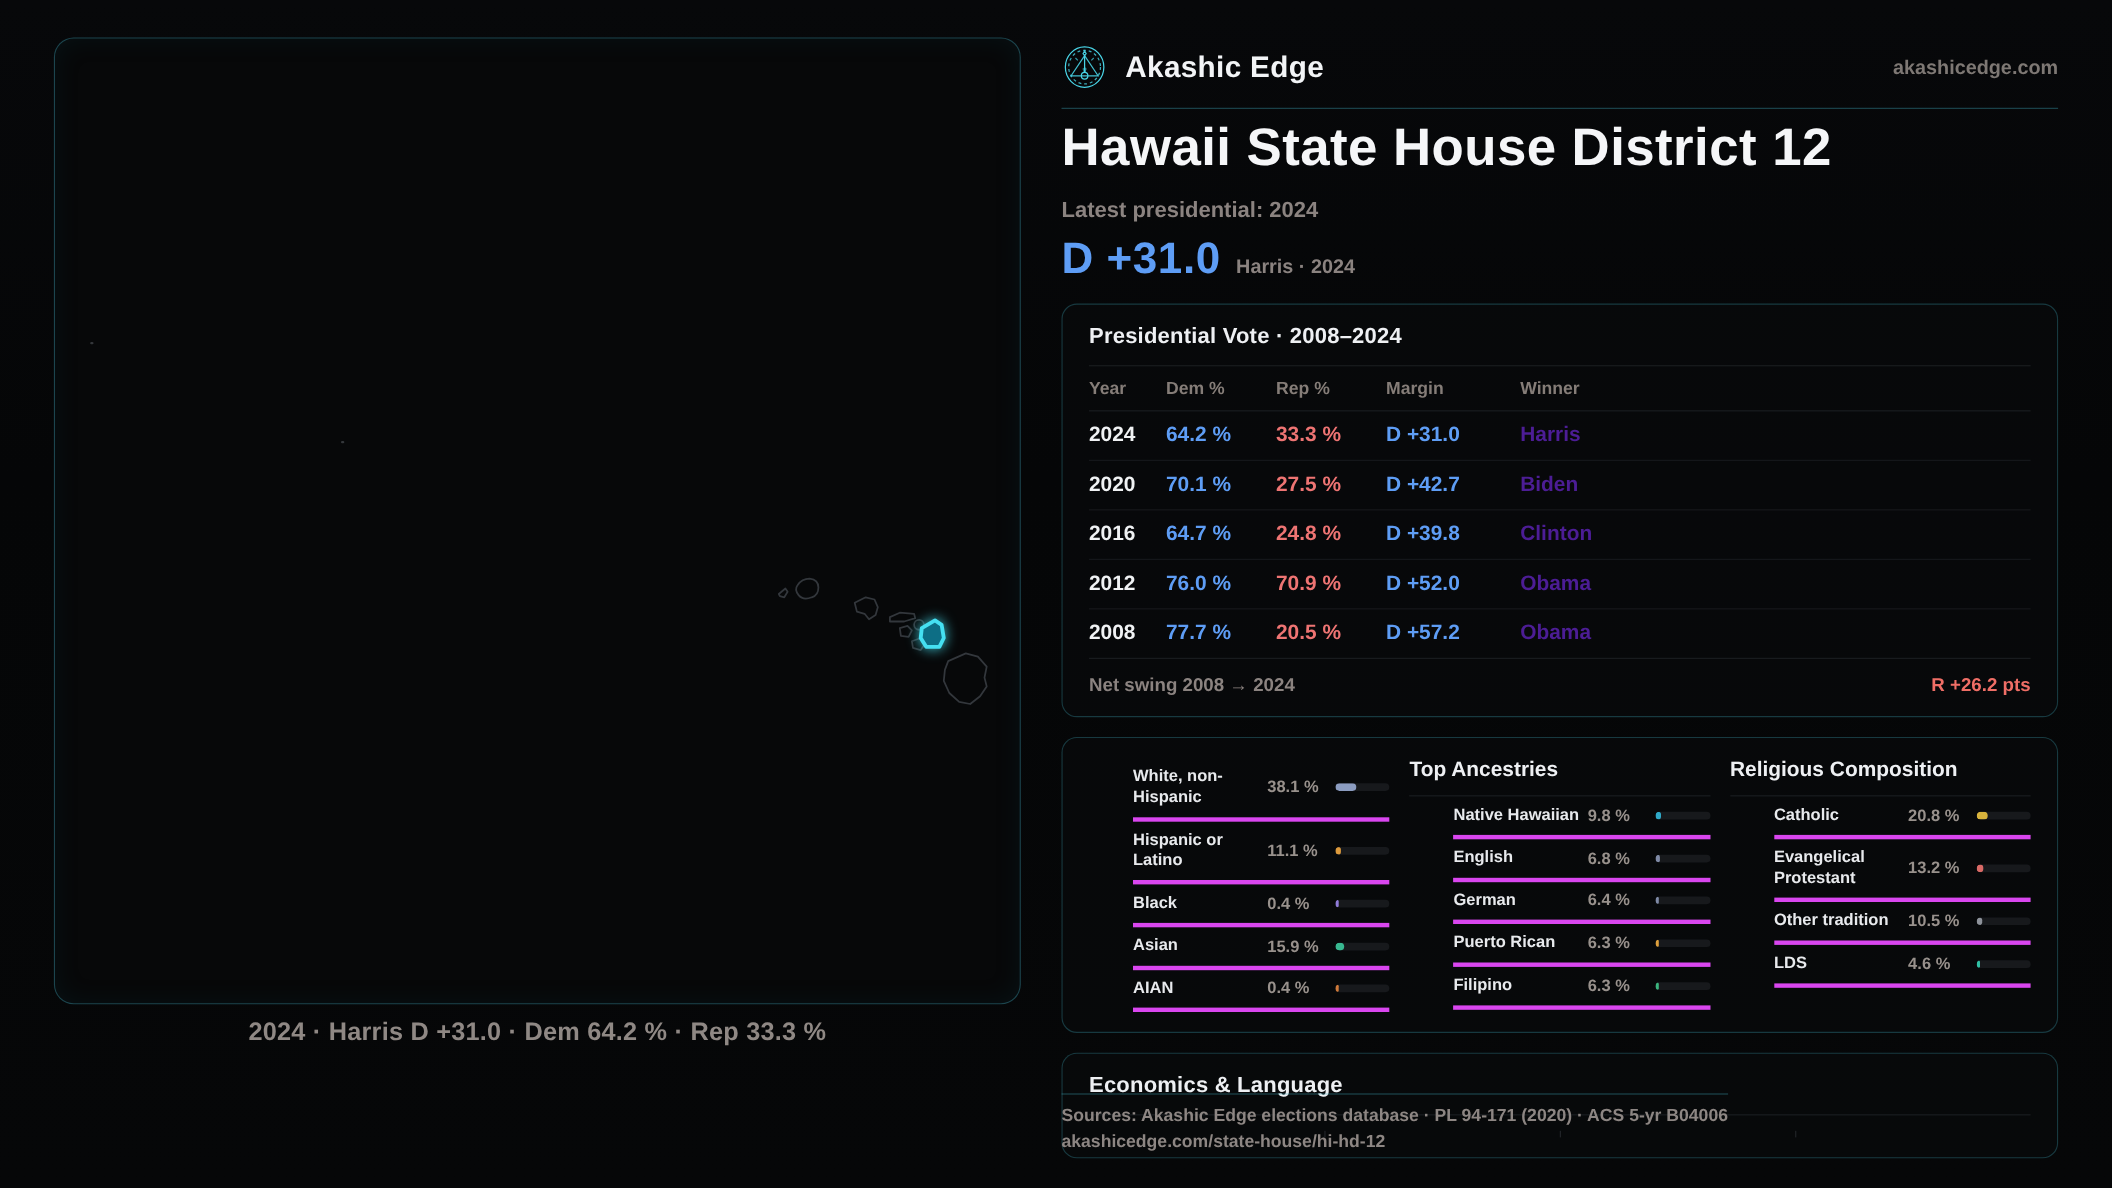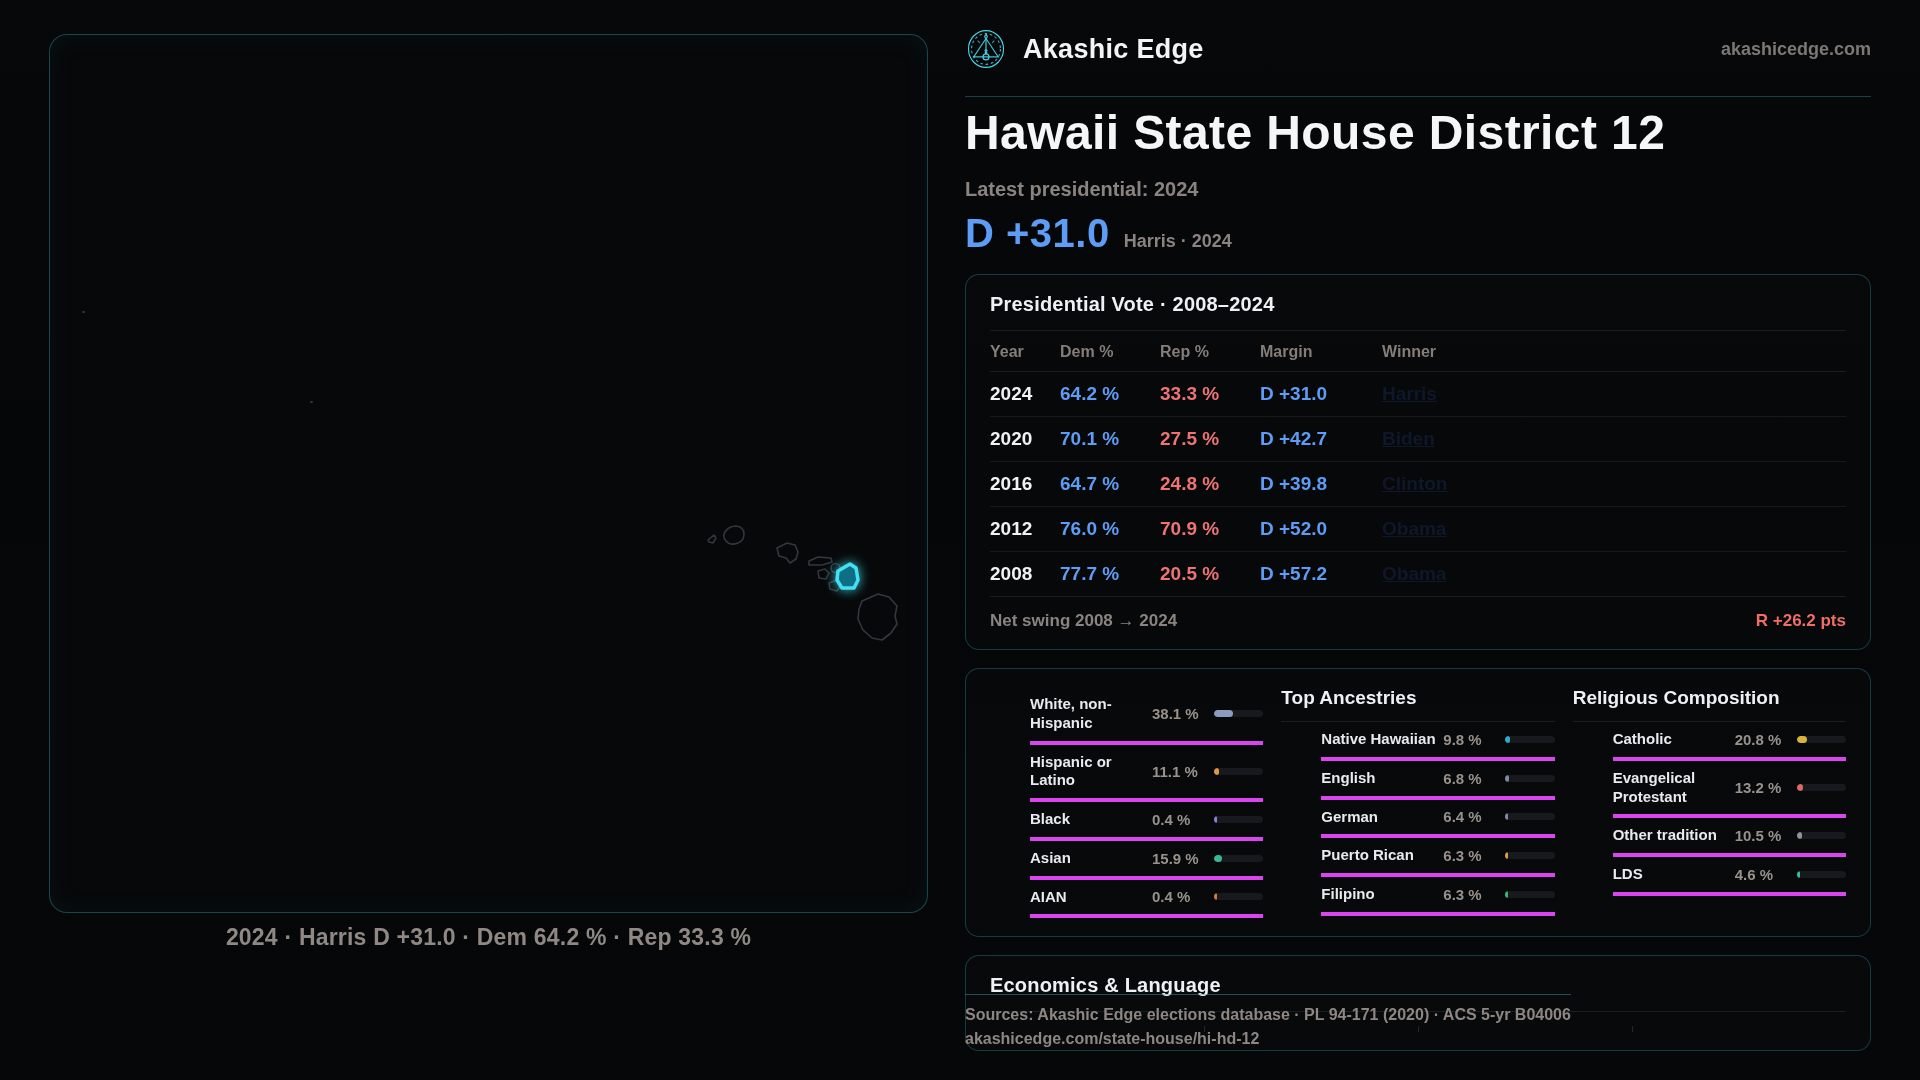--- a/index.html
+++ b/index.html
@@ -20,21 +20,21 @@
     box-shadow:0 0 24px rgba(20,90,105,0.12) inset;
   }
   .map-caption{
     position:absolute; left:49px; top:924px; width:879px;
     text-align:center; font-size:23px; font-weight:bold; color:#8f8884; letter-spacing:0.2px;
   }
 
   
   .right-col{ position:absolute; left:965px; top:28px; width:906px; }
 
-  .brand-row{ display:flex; align-items:center; padding-bottom:26px; border-bottom:1px solid rgba(64,172,193,0.35); }
+  .brand-row{ display:flex; align-items:center; padding-bottom:16px; border-bottom:1px solid rgba(64,172,193,0.35);margin-top:12px; }
   .brand-logo{ width:42px; height:42px; margin-right:16px; flex:0 0 auto; }
   .brand-name{ font-size:27px; font-weight:bold; color:#f2f4f6; letter-spacing:0.3px; }
   .brand-site{ margin-left:auto; font-size:18px; font-weight:bold; color:#7e7874; }
 
   .kicker{ margin-top:20px; font-size:18px; font-weight:bold; color:#8b8380; letter-spacing:0.3px; }
   .page-title{ margin-top:8px; font-size:48px; font-weight:bold; color:#f5f6f8; letter-spacing:0.4px; }
   .latest-label{ margin-top:18px; font-size:20px; font-weight:bold; color:#8b8380; }
   .margin-row{ margin-top:10px; display:flex; align-items:baseline; gap:14px; }
   .margin-value{ font-size:40px; font-weight:bold; color:#5e9df5; letter-spacing:0.5px; }
   .margin-note{ font-size:18px; font-weight:bold; color:#8b8380; }
@@ -55,21 +55,21 @@
     display:grid; grid-template-columns:70px 100px 100px 122px 1fr; align-items:center;
   }
   .vt-head{ padding:12px 0 10px 0; border-bottom:1px solid #1b1e21; }
   .vt-h{ font-size:16px; color:#857d78; font-weight:bold; }
   .vt-row{ padding:11px 0; border-bottom:1px solid #17191c; font-size:19px; font-weight:bold; }
   .vt-row:last-child{ border-bottom:1px solid #1b1e21; }
   .vt-year{ color:#f0f2f4; }
   .vt-dem{ color:#5e9df5; }
   .vt-rep{ color:#ee7473; }
   .vt-margin{ color:#5e9df5; }
-  .vt-winner{ color:#0f172a;text-decoration:underline; }
+  .vt-winner{ color:#4c1d95; }
   .swing-row{ display:flex; justify-content:space-between; padding-top:14px; }
   .swing-label{ font-size:17px; font-weight:bold; color:#8b8380; }
   .swing-value{ font-size:17px; font-weight:bold; color:#ef6e66; }
 
   
   .demo-grid{ display:grid; grid-template-columns:1fr 1fr 1fr; gap:18px; }
   .demo-col{ min-width:0; }
   .demo-title{ font-size:19px; font-weight:bold; color:#eef0f3; padding-bottom:12px; border-bottom:1px solid #1b1e21; }
   .demo-row{ display:grid; grid-template-columns:122px 62px 1fr; align-items:center;
              padding:8px 0; border-bottom:4px solid #d946ef; min-height:34px;margin-left:40px; }

